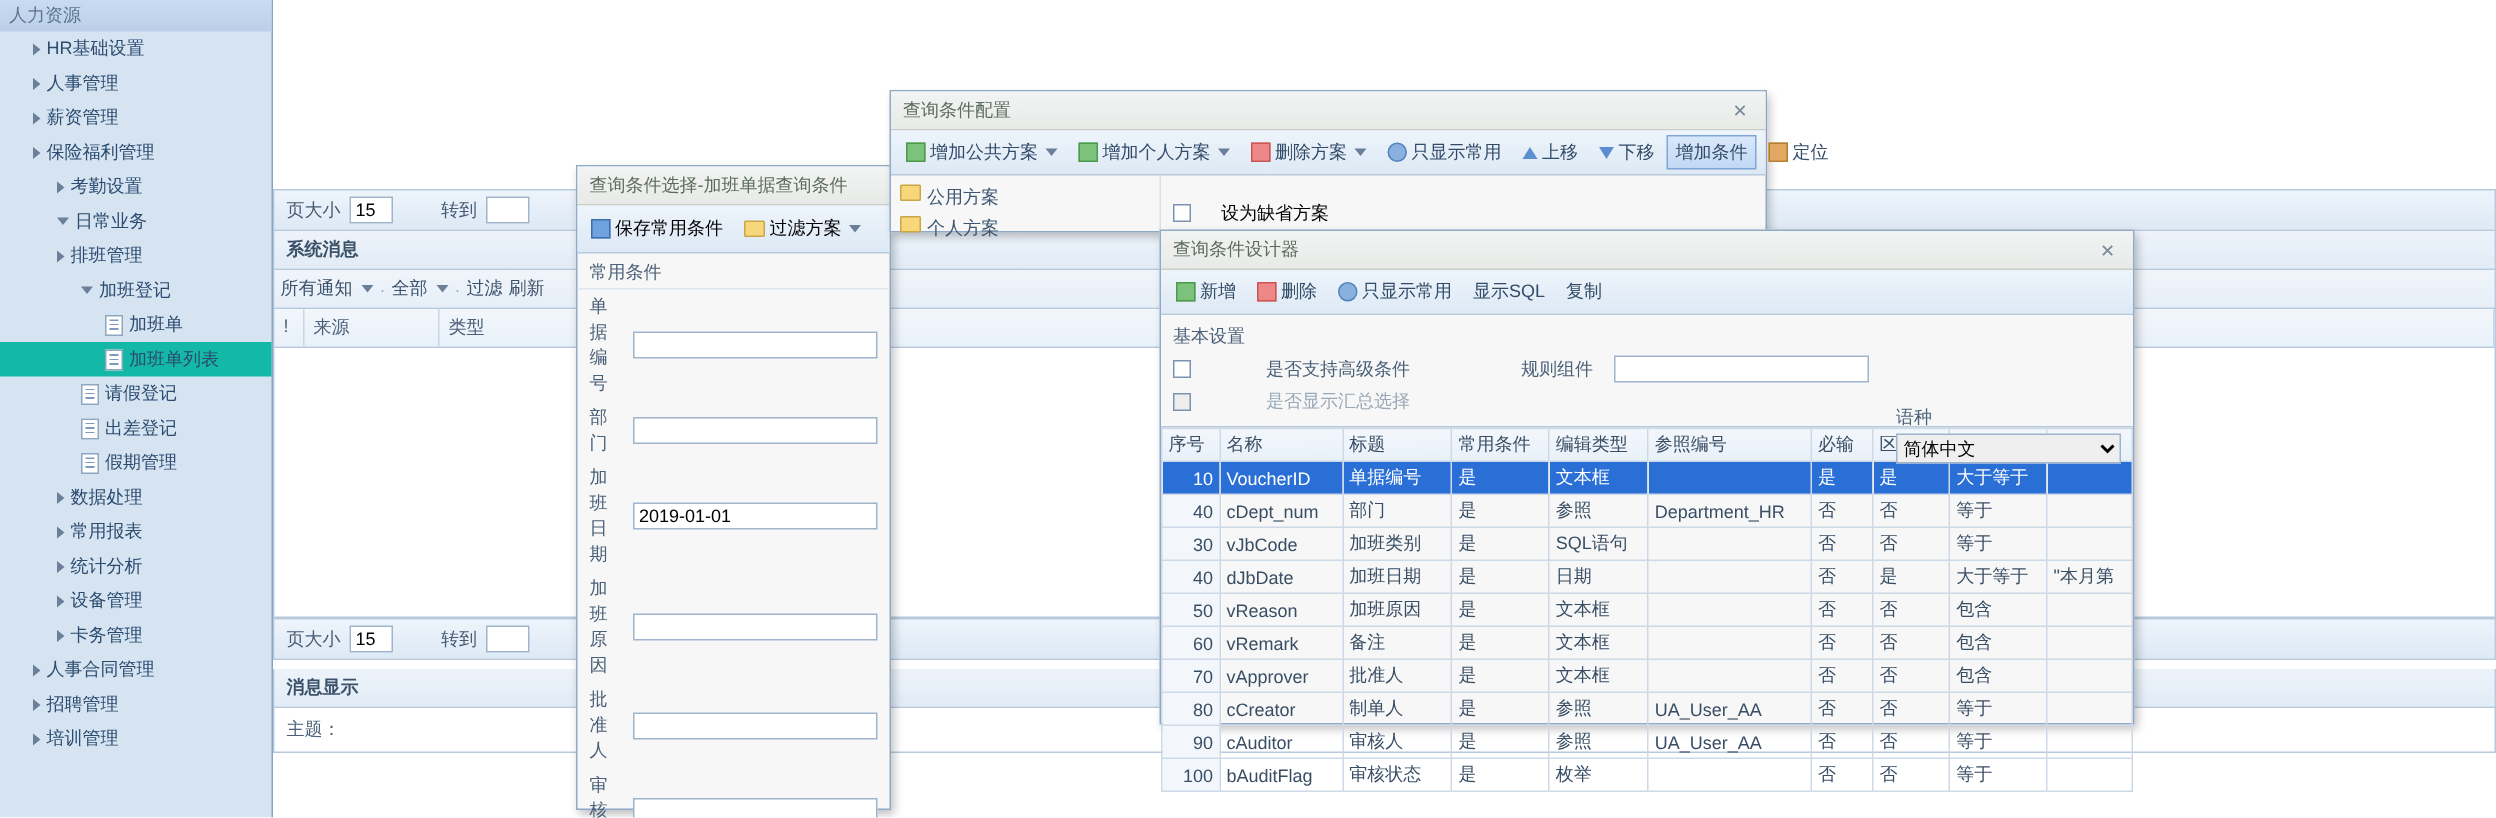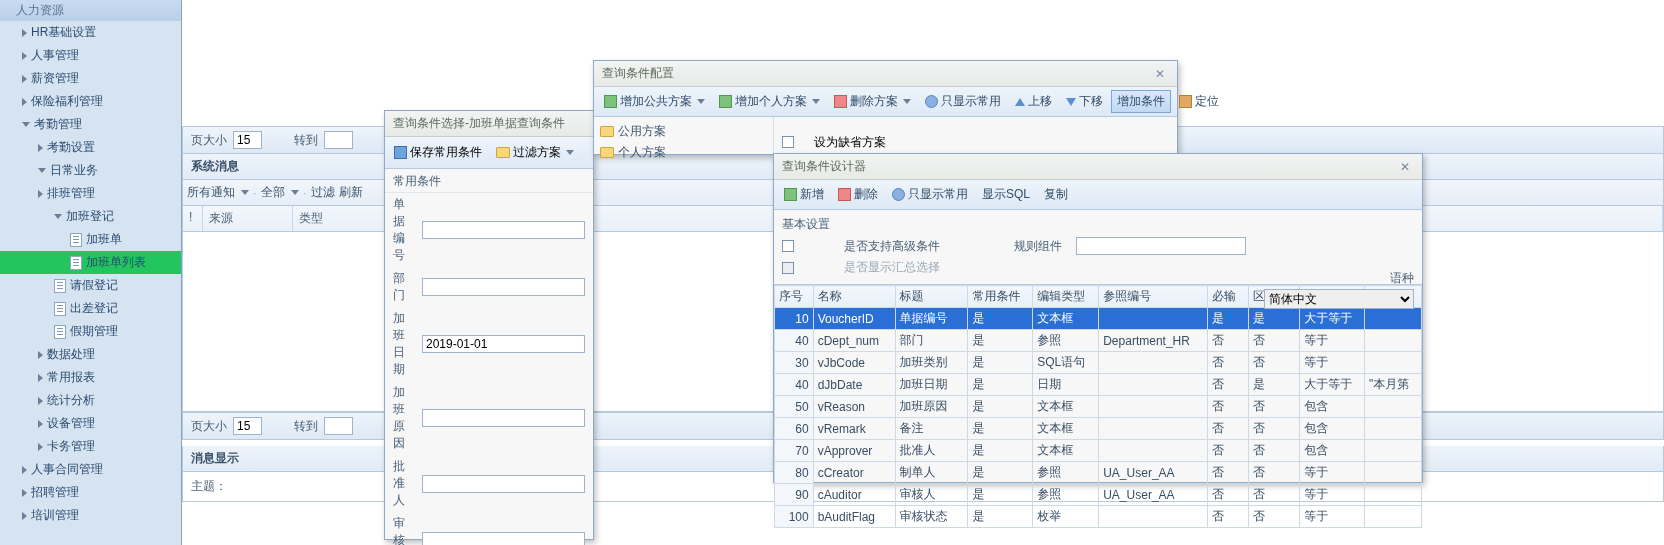--- a/index.html
+++ b/index.html
@@ -1,22 +1,22 @@
 <!DOCTYPE html>
 <html><head>
 <meta charset="utf-8">
 <style>
 * { box-sizing: border-box; margin: 0; padding: 0; font-family: "Microsoft YaHei", SimSun, sans-serif; font-size: 12px; }
 body { background: #fff; position: relative; width: 1664px; height: 545px; overflow: hidden; }
 
 
 .sidebar { position: absolute; left: 0; top: 0; width: 182px; height: 545px; background: #d6e4f2; border-right: 1px solid #87a4c3; }
-.sidebar .title { background: linear-gradient(#c9dbf0,#bacfe8); padding: 2px 16px; color: #5b7490; }
+.sidebar .title { background: linear-gradient(#c9dbf0,#bacfe8); padding: 2px 6px; color: #5b7490; }
 .tree-item { padding: 3px 23px; cursor: pointer; color: #2b4b6f; display: flex; align-items: center; }
-.tree-item.sel { background: #22c55e; }
+.tree-item.sel { background: #14b8a6; }
 .tree-indent-1 { padding-left: 22px; }
 .tree-indent-2 { padding-left: 38px; }
 .tree-indent-3 { padding-left: 54px; }
 .tree-indent-4 { padding-left: 70px; }
 .twisty { display: inline-block; width: 0; height: 0; margin-right: 4px; }
 .twisty.closed { border-top: 4px solid transparent; border-bottom: 4px solid transparent; border-left: 5px solid #6b7f99; }
 .twisty.open { border-left: 4px solid transparent; border-right: 4px solid transparent; border-top: 5px solid #6b7f99; }
 .doc-icon { display: inline-block; width: 12px; height: 14px; background: #fff; border: 1px solid #8ea7c0; margin-right: 4px; position: relative; }
 .doc-icon::after { content: ""; position: absolute; left: 2px; top: 2px; width: 6px; height: 8px; background: repeating-linear-gradient(#7e9bbd 0 1px, transparent 1px 3px); }
 
@@ -55,42 +55,42 @@
 .tbbtn.hl { background: linear-gradient(#d9e8fb,#c1d8f4); border: 1px solid #7da6d6; }
 .sm-ico { width: 13px; height: 13px; display: inline-block; }
 .ico-add { background: #7cc27c; border: 1px solid #4d9a4d; }
 .ico-del { background: #e88; border: 1px solid #c55; }
 .ico-eye { background: #89b0df; border: 1px solid #5384bc; border-radius: 50%; }
 .ico-up { width: 0; height: 0; border-left: 5px solid transparent; border-right: 5px solid transparent; border-bottom: 8px solid #5b8fd0; }
 .ico-dn { width: 0; height: 0; border-left: 5px solid transparent; border-right: 5px solid transparent; border-top: 8px solid #5b8fd0; }
 .ico-loc { background: #e0a860; border: 1px solid #b77f30; }
 .m2-body { display: flex; }
 .m2-tree { width: 180px; padding: 4px 6px; border-right: 1px solid #d7dfe8; }
-.m2-tree-item { display: flex; align-items: center; gap: 4px; padding: 2px 0; color: #3d5571; }
+.m2-tree-item { display: flex; gap: 4px; padding: 2px 0; color: #3d5571; }
 .m2-right { flex: 1; padding: 6px 8px; display: flex; align-items: center; gap: 20px; text-align: center; }
 .chk { width: 12px; height: 12px; border: 1px solid #7b93ae; background: #fff; display: inline-block; }
 
 
 .m3 { left: 773px; top: 153px; width: 650px; height: 330px; }
 .m3-tb { display: flex; align-items: center; gap: 2px; padding: 3px 4px; background: linear-gradient(#eef4fb,#dde9f5); border-bottom: 1px solid #b7c9dd; }
 .m3-panel { padding: 6px 8px; }
 .fs-title { color: #4a5f78; padding-bottom: 2px; }
 .fs-row { display: flex; align-items: center; gap: 14px; padding: 2px 0; }
 .fs-row label { color: #4a5f78; margin-left: 36px; }
 .fs-row .chk.dis { background: #eee; }
 .fs-row input.txt { width: 170px; height: 18px; border: 1px solid #9fb4cb; }
 .m3-grid { border-top: 1px solid #b7c9dd; }
 .m3-grid table { border-collapse: collapse; width: 100%; }
 .m3-grid th, .m3-grid td { border: 1px solid #cdd9e6; padding: 2px 4px; font-weight: normal; color: #394e65; text-align: left; white-space: nowrap; overflow: hidden; }
 .m3-grid th { background: linear-gradient(#f3f7fc,#e8f0f9); }
 .m3-grid td.idx { text-align: right; background: #f3f7fc; width: 34px; }
 .m3-grid tr.sel td { background: #2a6fd6; color: #fff; }
 .m3-grid tr.sel td.idx { background: #2a6fd6; }
 .lang-block { position: absolute; right: 8px; top: 60px; }
-.lang-block label { display: block; color: #4a5f78; margin-bottom: 2px; text-align: right; }
+.lang-block label { display: block; color: #4a5f78; margin-bottom: 2px; }
 .lang-block select { width: 150px; height: 20px; border: 1px solid #9fb4cb; }
 
 .drop-arrow { display:inline-block; width:0; height:0; border-left:4px solid transparent; border-right:4px solid transparent; border-top:5px solid #6b7f99; margin-left:2px; }
 </style>
 </head>
 <body>
 
 <div class="sidebar">
   <div class="title">人力资源</div>
   <div id="tree-body">
@@ -102,24 +102,20 @@
         <span class="twisty closed"></span>
         <span>人事管理</span>
       </div>
       <div class="tree-item tree-indent-1">
         <span class="twisty closed"></span>
         <span>薪资管理</span>
       </div>
       <div class="tree-item tree-indent-1">
         <span class="twisty closed"></span>
         <span>保险福利管理</span>
-      </div>
-      <div class="tree-item tree-indent-1">
-        <span class="twisty open"></span>
-        <span>考勤管理</span>
       </div>
       <div class="tree-item tree-indent-2">
         <span class="twisty closed"></span>
         <span>考勤设置</span>
       </div>
       <div class="tree-item tree-indent-2">
         <span class="twisty open"></span>
         <span>日常业务</span>
       </div>
       <div class="tree-item tree-indent-2">

